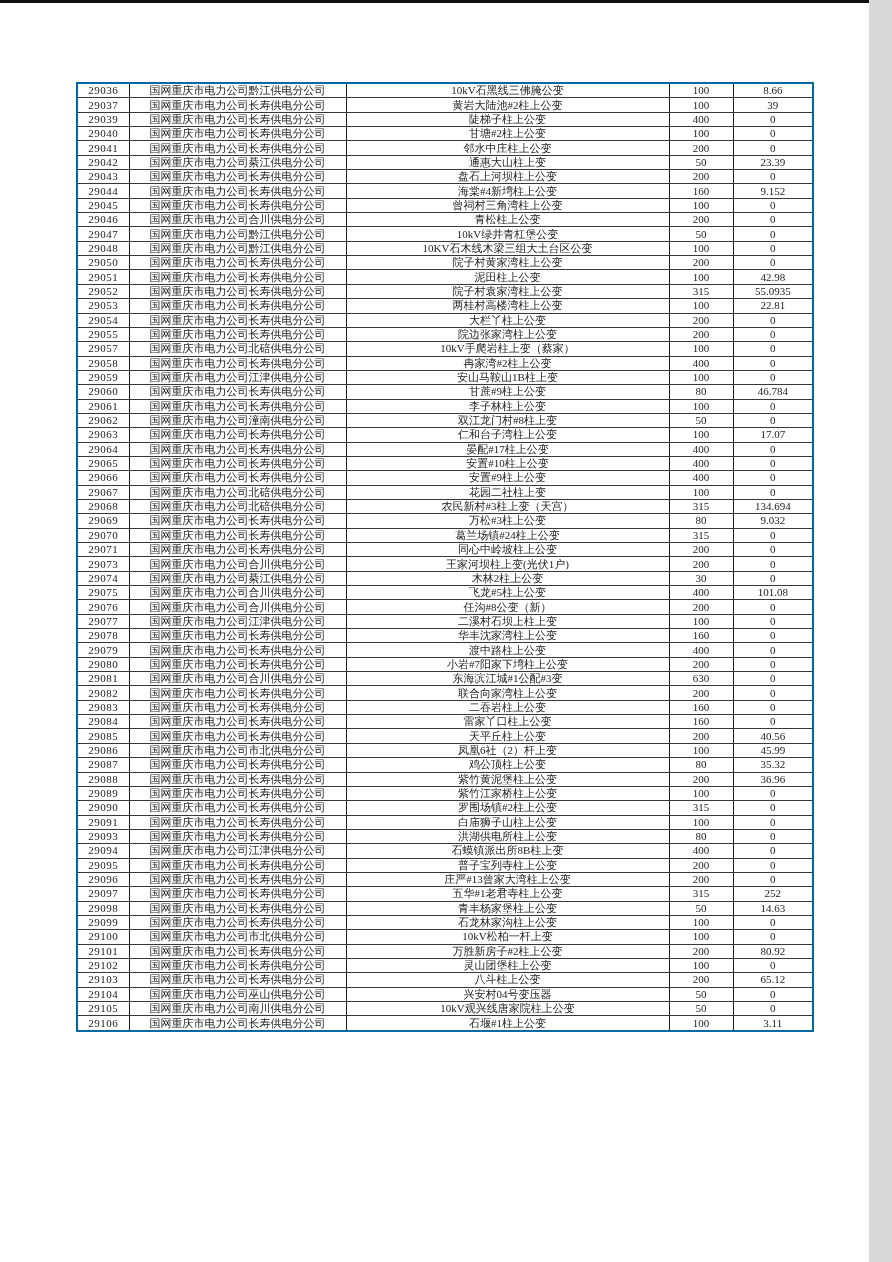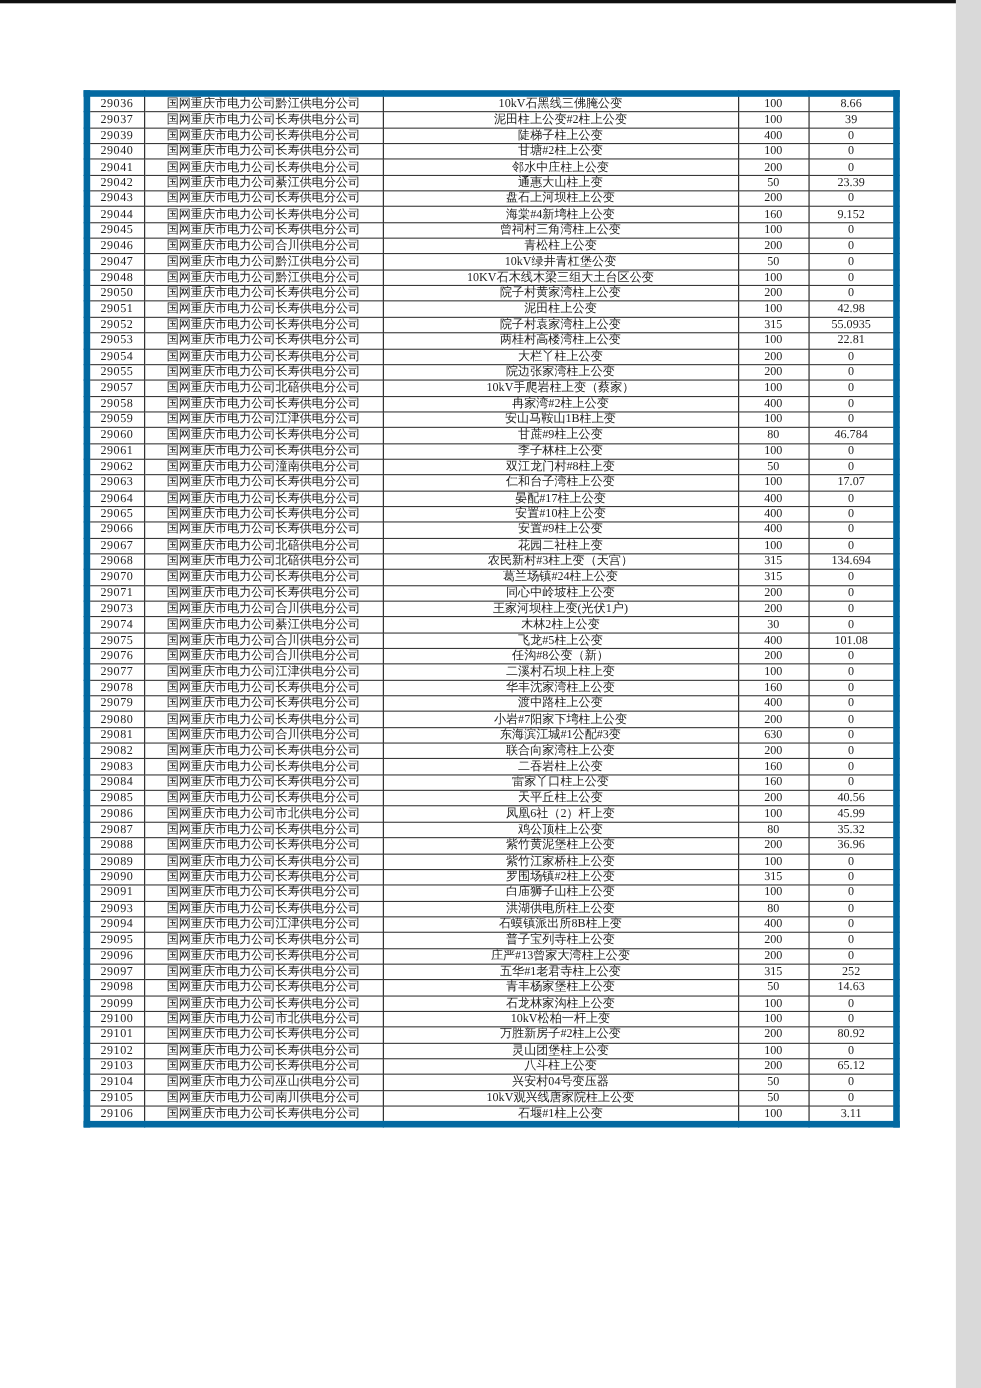--- a/index.html
+++ b/index.html
@@ -35,21 +35,21 @@
   .table-wrap {
     position: absolute;
     left: 76px;
     top: 82px;
     z-index: 2;
   }
   table.data-table {
     border-collapse: collapse;
     table-layout: fixed;
     width: 736px;
-    border: 6px solid #0369a1;
+    border: 2px solid #0369a1;
     padding-left: 32px;
   }
   table.data-table td {
     border: 1px solid #383838;
     border-left-color: #1c1c1c;
     border-right-color: #1c1c1c;
     height: 13.35px;
     padding: 0 2px;
     font-size: 11px;
     line-height: 13px;
@@ -81,21 +81,21 @@
         <tr>
           <td class="c0">29036</td>
           <td class="c1">国网重庆市电力公司黔江供电分公司</td>
           <td class="c2">10kV石黑线三佛腌公变</td>
           <td class="c3">100</td>
           <td class="c4">8.66</td>
         </tr>
         <tr>
           <td class="c0">29037</td>
           <td class="c1">国网重庆市电力公司长寿供电分公司</td>
-          <td class="c2">泥田柱上公变#2柱上公变</td>
+          <td class="c2">黄岩大陆池#2柱上公变</td>
           <td class="c3">100</td>
           <td class="c4">39</td>
         </tr>
         <tr>
           <td class="c0">29039</td>
           <td class="c1">国网重庆市电力公司长寿供电分公司</td>
           <td class="c2">陡梯子柱上公变</td>
           <td class="c3">400</td>
           <td class="c4">0</td>
         </tr>
@@ -282,20 +282,27 @@
           <td class="c4">0</td>
         </tr>
         <tr>
           <td class="c0">29068</td>
           <td class="c1">国网重庆市电力公司北碚供电分公司</td>
           <td class="c2">农民新村#3柱上变（天宫）</td>
           <td class="c3">315</td>
           <td class="c4">134.694</td>
         </tr>
         <tr>
+          <td class="c0">29069</td>
+          <td class="c1">国网重庆市电力公司长寿供电分公司</td>
+          <td class="c2">万松#3柱上公变</td>
+          <td class="c3">80</td>
+          <td class="c4">9.032</td>
+        </tr>
+        <tr>
           <td class="c0">29070</td>
           <td class="c1">国网重庆市电力公司长寿供电分公司</td>
           <td class="c2">葛兰场镇#24柱上公变</td>
           <td class="c3">315</td>
           <td class="c4">0</td>
         </tr>
         <tr>
           <td class="c0">29071</td>
           <td class="c1">国网重庆市电力公司长寿供电分公司</td>
           <td class="c2">同心中岭坡柱上公变</td>

